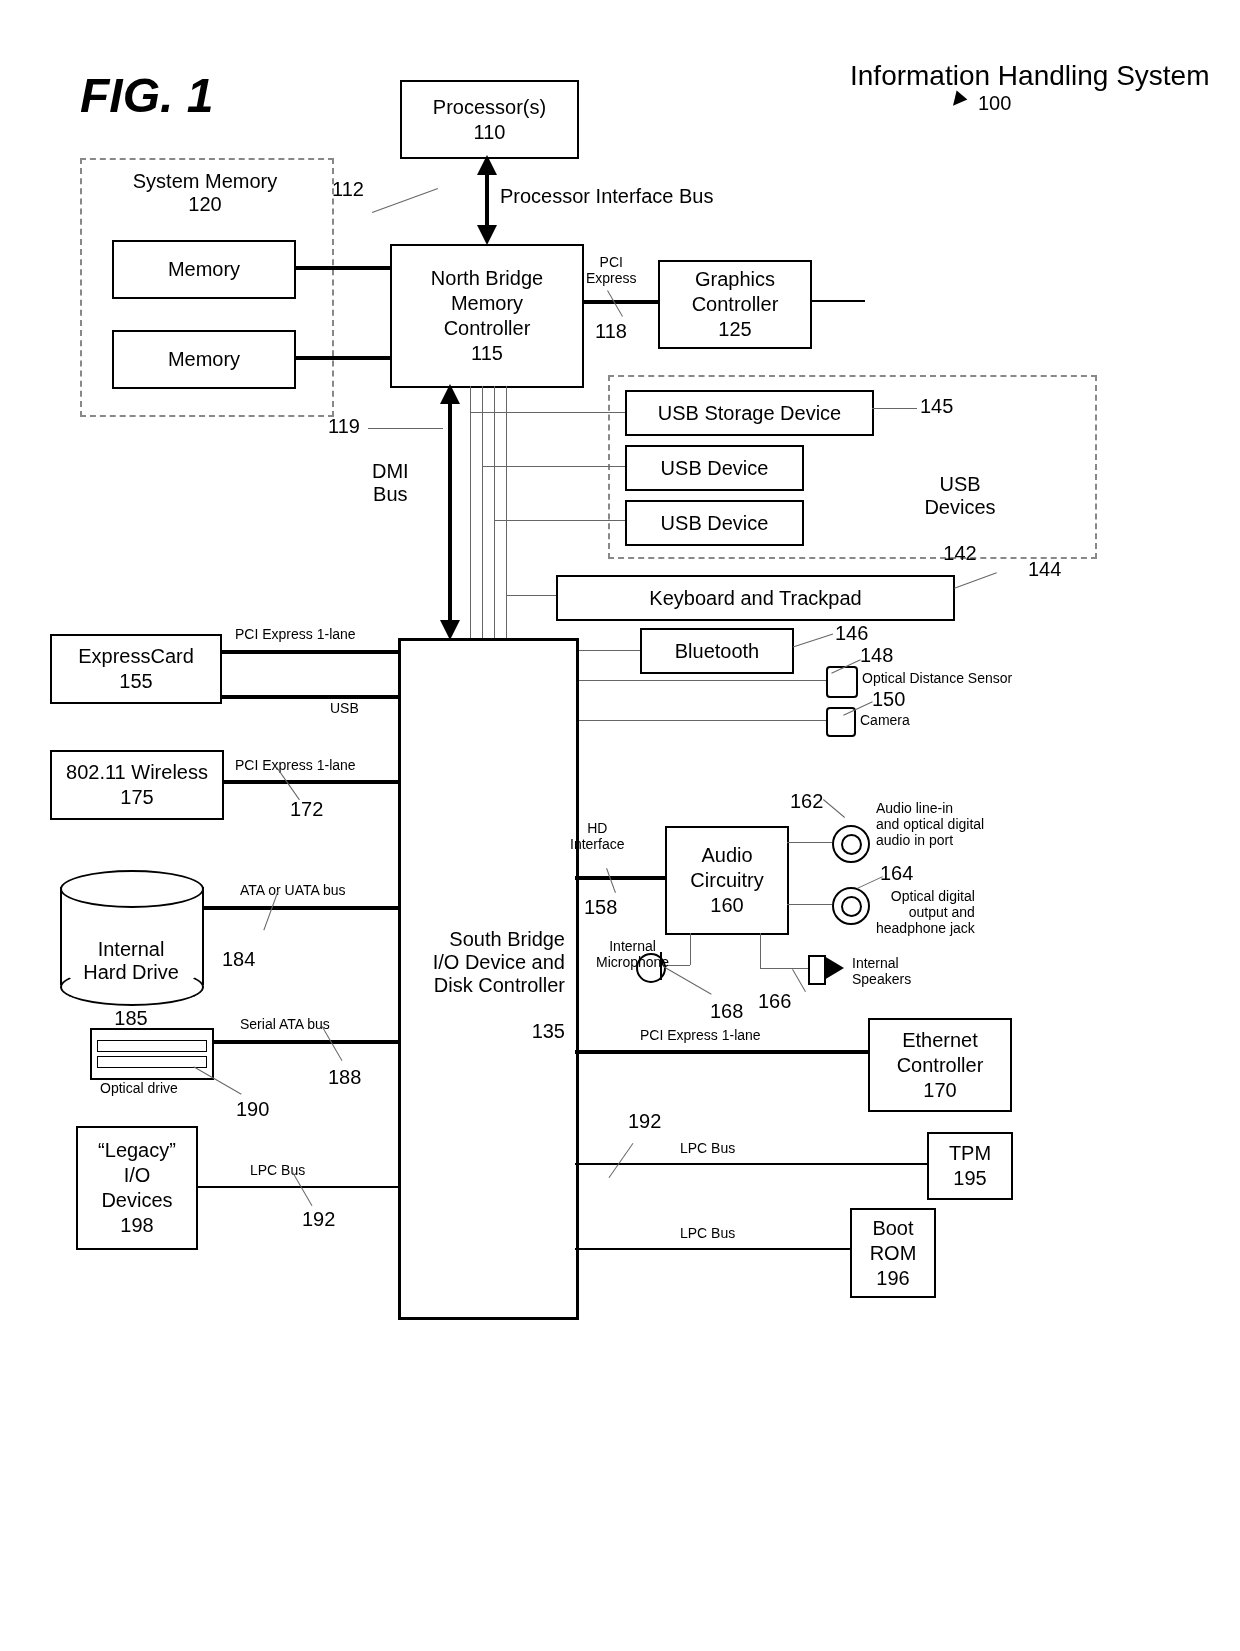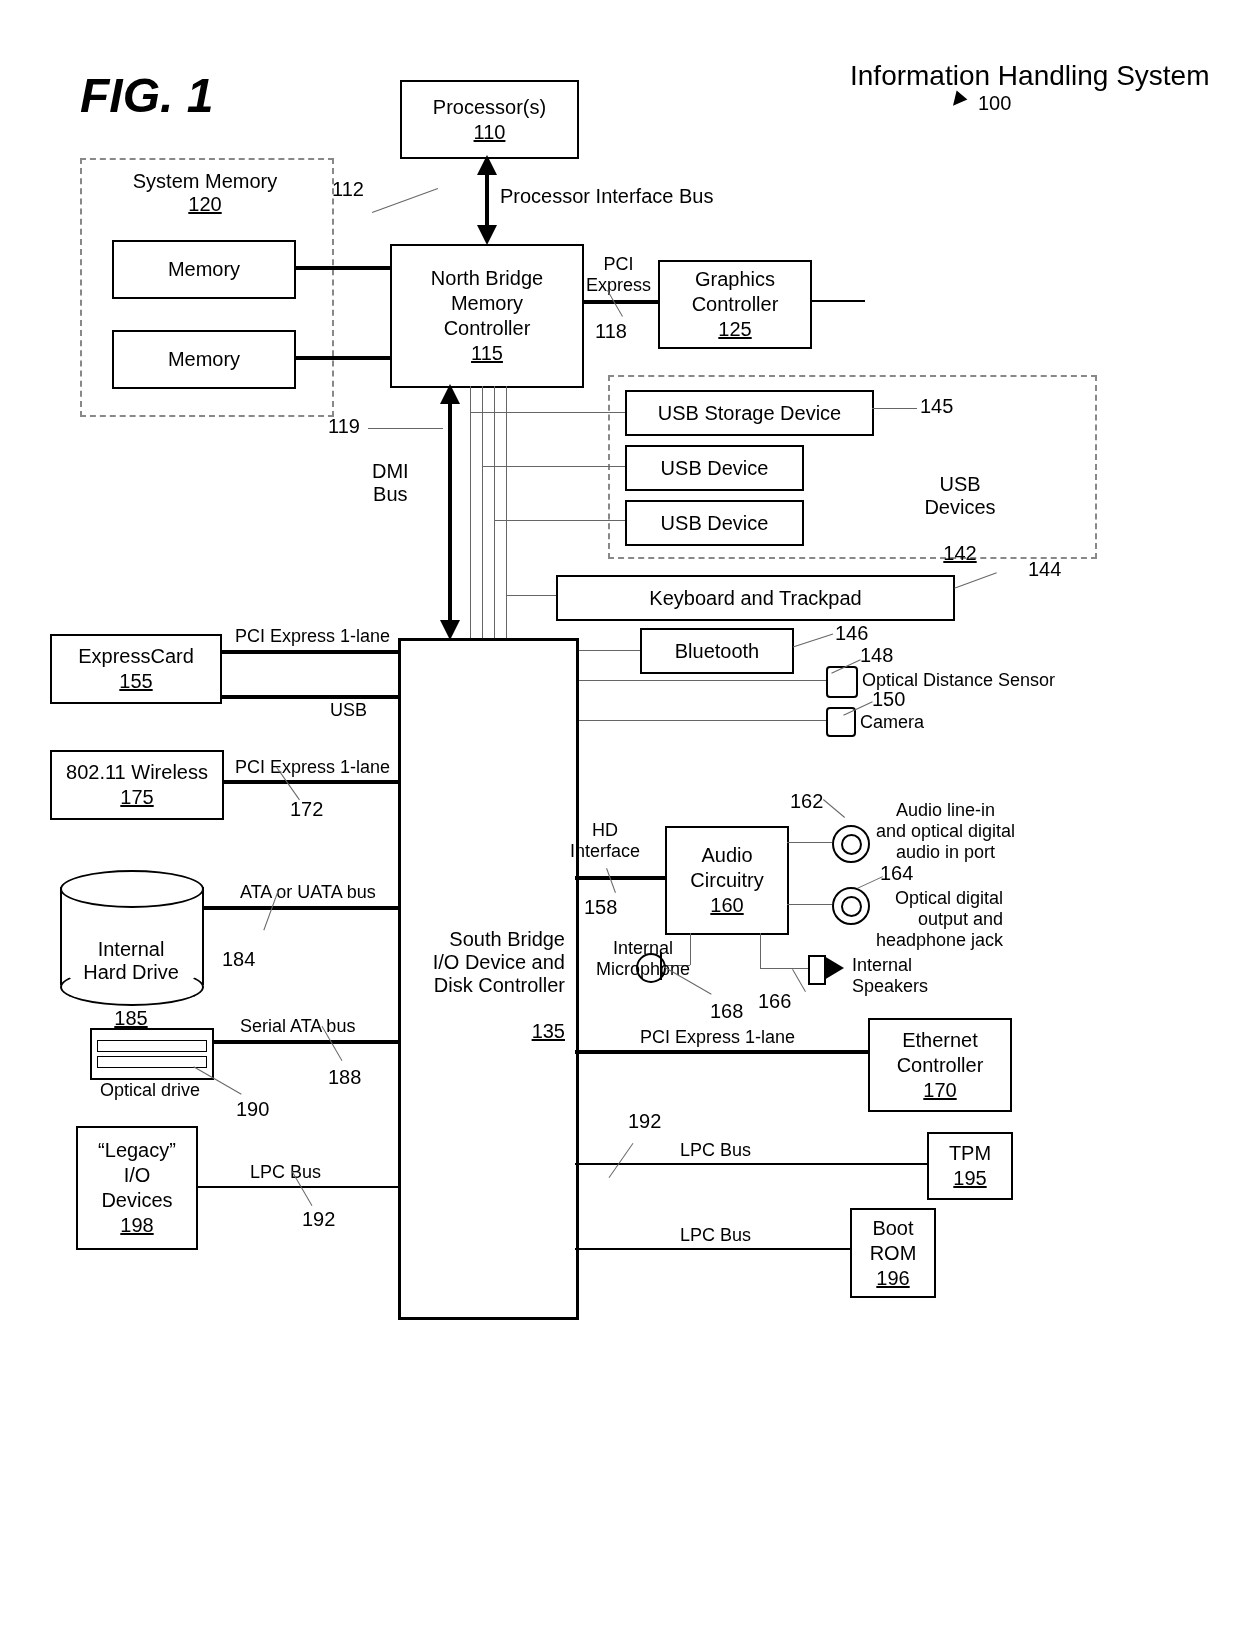--- a/index.html
+++ b/index.html
@@ -1,23 +1,23 @@
 <!DOCTYPE html>
 <html><head>
 <meta charset="utf-8">
 <style>
   html,body{margin:0;padding:0;background:#fff;font-family:Arial,Helvetica,sans-serif;color:#000}
   #stage{position:relative;width:1240px;height:1651px;background:#fff}
   .box{position:absolute;border:2px solid #000;background:#fff;text-align:center;display:flex;flex-direction:column;justify-content:center;align-items:center;font-size:20px;line-height:1.25}
   .dashed{border:2px dashed #888;background:transparent}
   .heavy{border-width:3px}
   .lbl{position:absolute;font-size:20px;text-align:center;white-space:nowrap}
-  .lbl.small{font-size:18px}
+  .lbl.small{font-size:14px}
   .fig{position:absolute;font-size:48px;font-weight:bold;font-style:italic}
-  .ul{text-decoration:underline}
+  .ul{}
   .line{position:absolute;background:#000}
   .hline{height:2px}
   .hthick{height:4px}
   .vthick{width:4px}
   .thin{height:1px;background:#666}
   .vthin{width:1px;background:#666}
   .arrowU{position:absolute;width:0;height:0;border-left:10px solid transparent;border-right:10px solid transparent;border-bottom:20px solid #000}
   .arrowD{position:absolute;width:0;height:0;border-left:10px solid transparent;border-right:10px solid transparent;border-top:20px solid #000}
   .arrowPt{position:absolute;width:0;height:0;border-left:7px solid transparent;border-right:7px solid transparent;border-top:14px solid #000;transform-origin:50% 0%}
   .circ{position:absolute;border:2px solid #000;border-radius:50%;background:#fff}
@@ -222,21 +222,21 @@
 <div class="box" style="left:665px;top:826px;width:120px;height:105px">
   <span style="white-space:pre-line">Audio
 Circuitry</span>
   <span class="ul">160</span>
 </div>
 
 <div class="line thin" style="left:787px;top:842px;width:45px"></div>
 <div class="ring" style="left:832px;top:825px;width:34px;height:34px">
       <div class="inner"></div>
     </div>
-<div class="lbl small" style="left:876px;top:800px;white-space:pre-line;text-align:center">Audio line-in
+<div class="lbl small" style="left:876px;top:800px;white-space:pre-line;text-align:left">Audio line-in
 and optical digital
 audio in port</div>
 <div class="lbl" style="left:790px;top:790px">162</div>
 <div class="line thin" style="left:820px;top:808px;width:28px;transform:rotate(40deg)"></div>
 
 <div class="line thin" style="left:787px;top:904px;width:45px"></div>
 <div class="ring" style="left:832px;top:887px;width:34px;height:34px">
       <div class="inner"></div>
     </div>
 <div class="lbl small" style="left:876px;top:888px;white-space:pre-line;text-align:right">Optical digital

